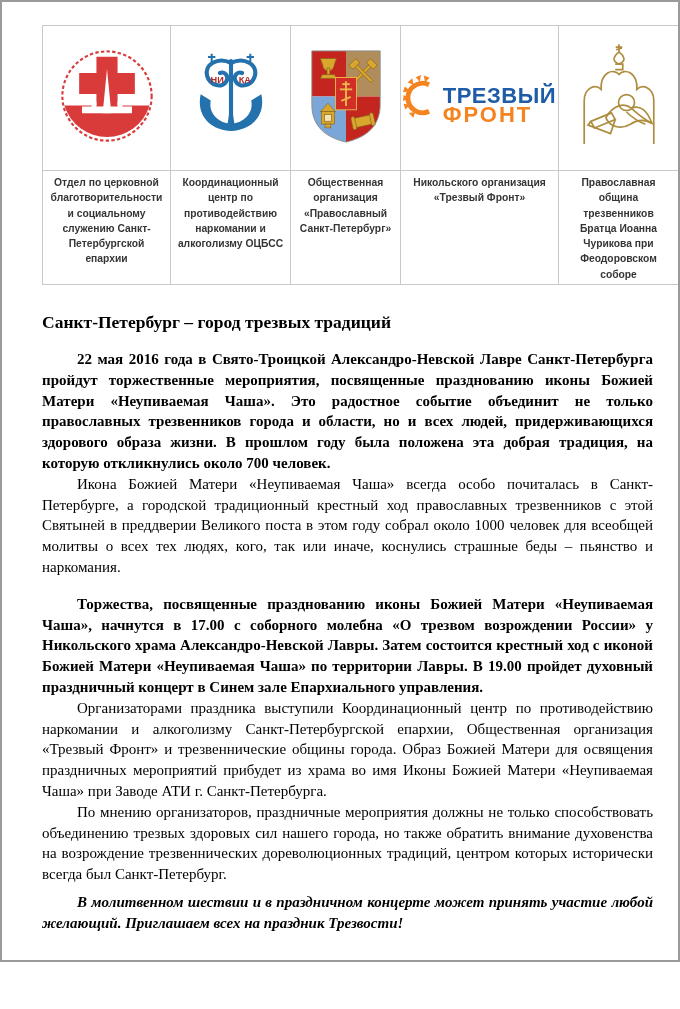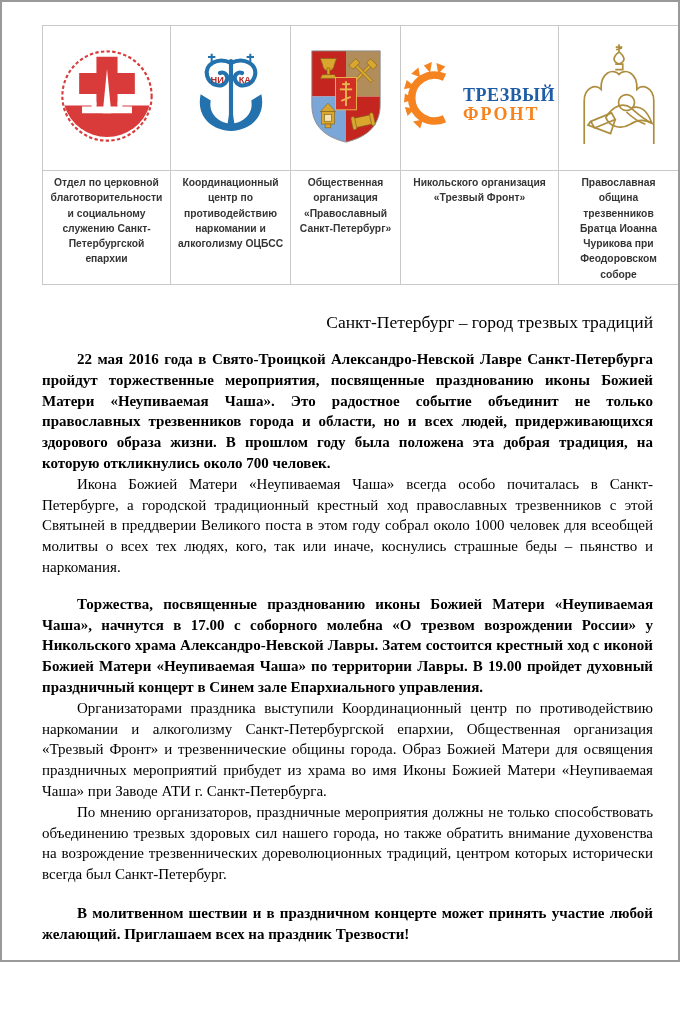--- a/index.html
+++ b/index.html
@@ -19,36 +19,36 @@
   }
   td.logo-cell{height:140px;vertical-align:middle;padding:2px;}
   td.caption-cell{
     height:83px;vertical-align:top;padding:4px 5px 2px 5px;
     font-family:Liberation Sans, sans-serif;
     font-size:10.3px;font-weight:600;color:#353535;line-height:15.3px;
   }
   .col1{width:123px;} .col2{width:115px;} .col3{width:105px;margin-left:48px;}
   .col4{width:153px;} .col5{width:115px;}
   .sun-logo-wrap{display:flex;align-items:center;justify-content:center;}
-  .sun-text{margin-left:5px;text-align:left;font-family:Liberation Serif, serif;
-            font-weight:bold;font-size:18px;line-height:19px;margin-top:13px;}
+  .sun-text{margin-left:5px;text-align:left;font-family:Liberation Sans, sans-serif;
+            font-weight:bold;font-size:22px;line-height:19px;margin-top:13px;}
   .sun-text .l1{color:#1e5ca8;letter-spacing:.5px;}
   .sun-text .l2{color:#f5831f;letter-spacing:2px;}
   
   .doc-title{
-    margin:27px 25px 0 40px;text-align:right;
-    font-size:17.5px;font-weight:normal;color:#000;
+    margin:27px 25px 0 40px;text-align:left;
+    font-size:17.5px;font-weight:bold;color:#000;
   }
   .doc-body{margin:15px 25px 0 40px;}
   .doc-body p{
     margin:0;text-align:justify;text-indent:35px;
     font-size:15px;line-height:20.8px;color:#000;
   }
   .doc-body p.bold{font-weight:bold;margin-top:16px;}
-  .doc-body p.sp{margin-top:18px;}
+  .doc-body p.sp{margin-top:7px;font-style:italic;}
   .doc-footer{
     margin:27px 25px 0 40px;font-size:15px;color:#000;
   }
 </style>
 </head>
 <body>
 
 <div class="page">
 
   <table class="org-table">

